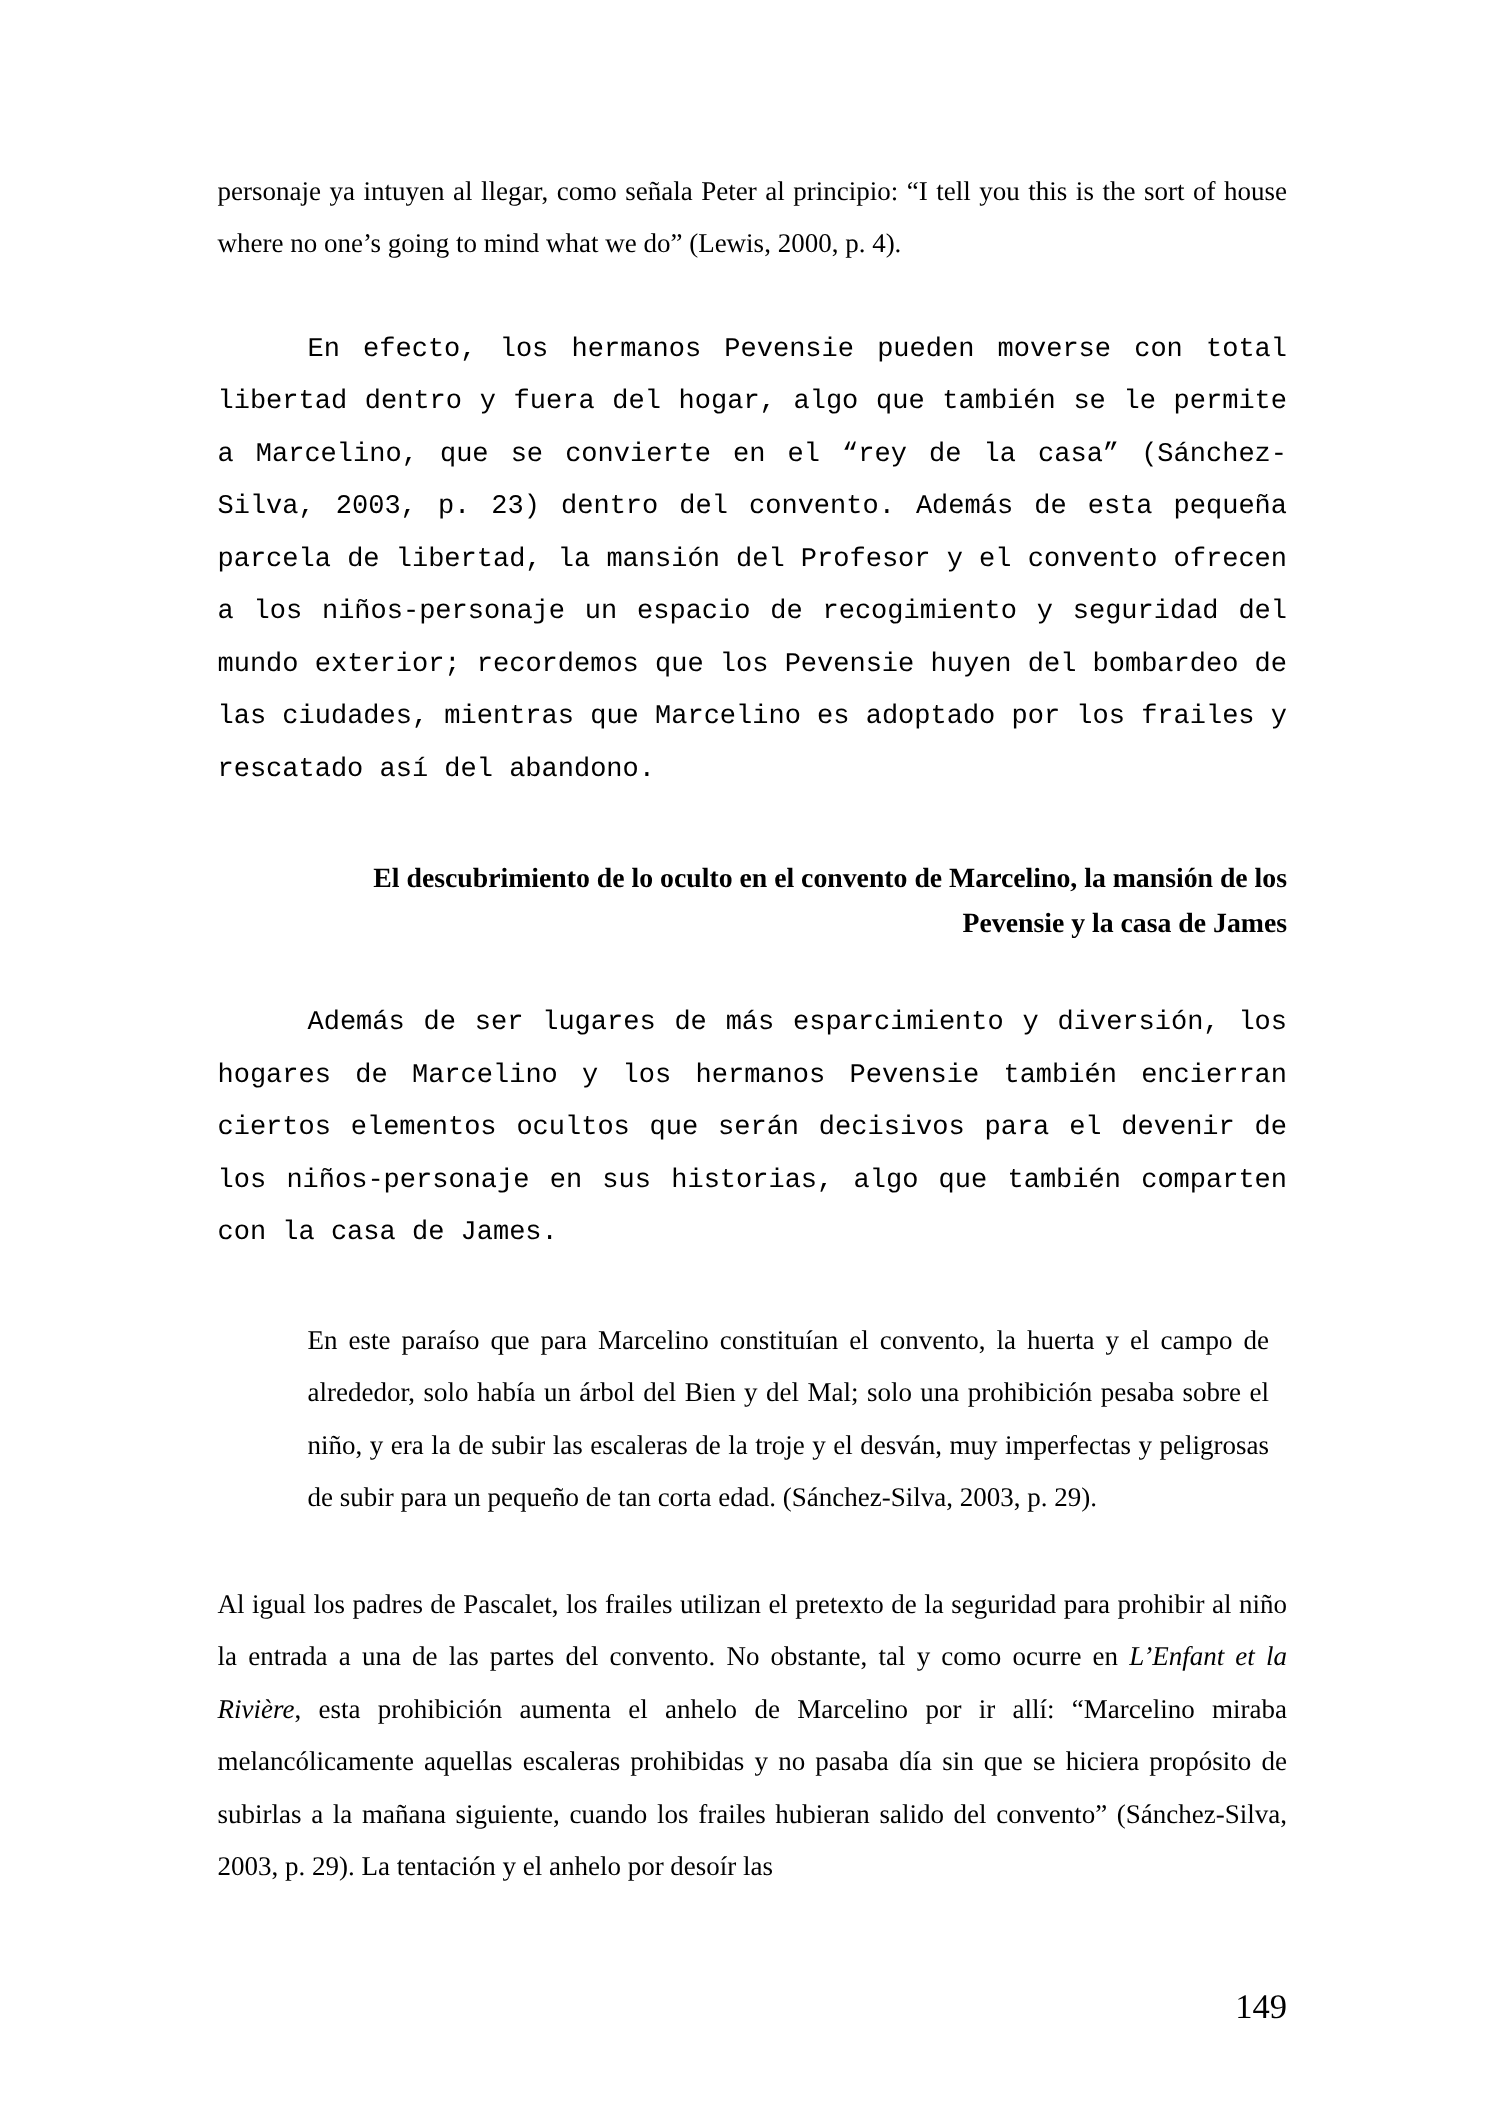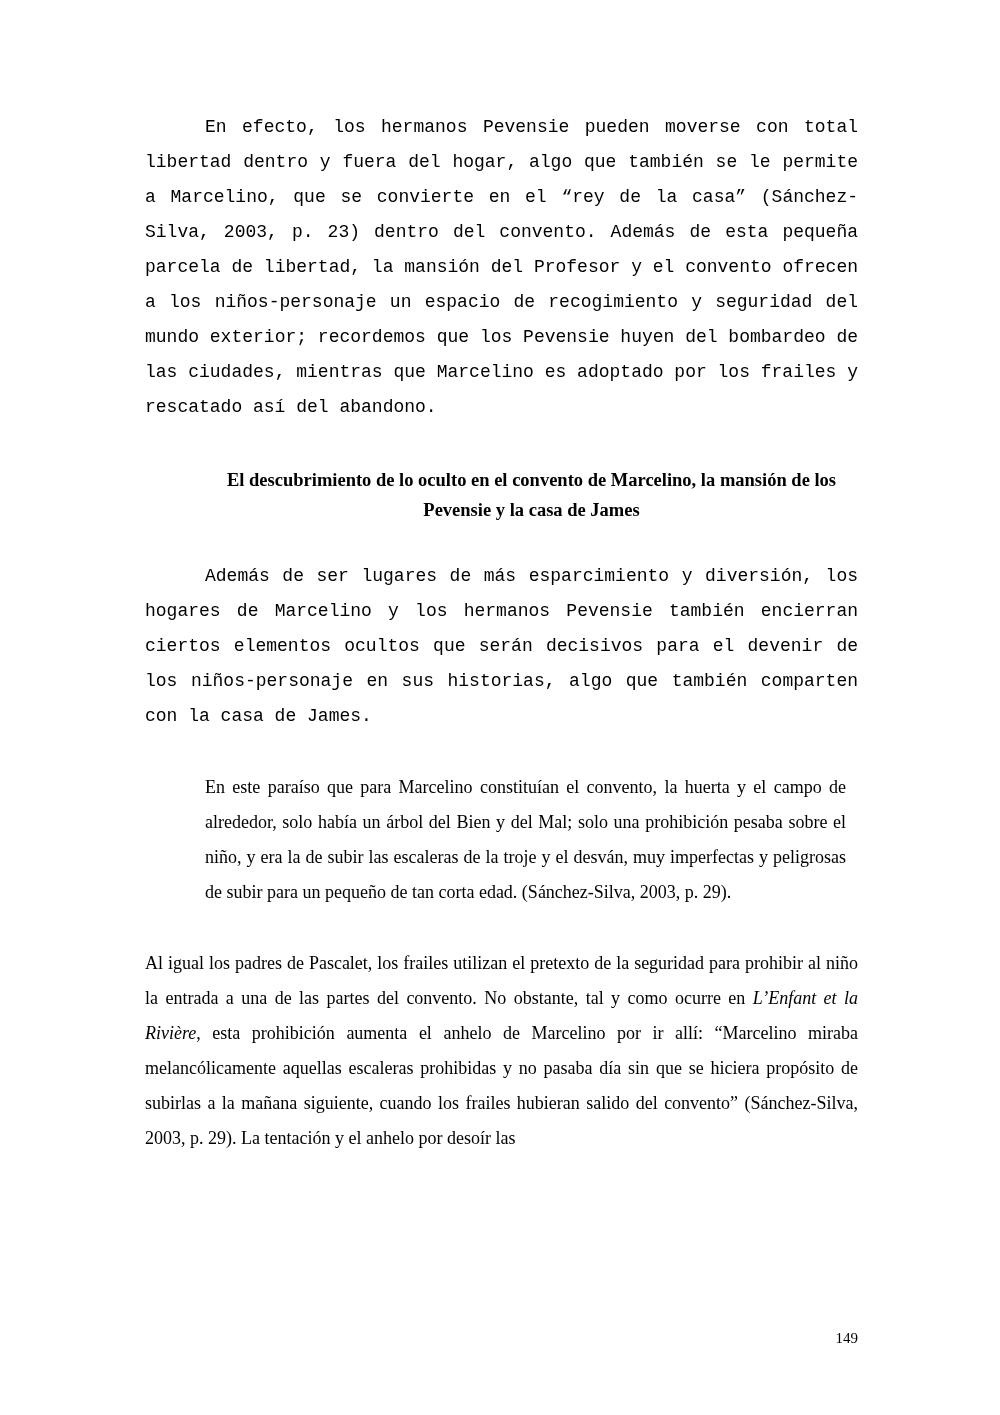--- a/index.html
+++ b/index.html
@@ -19,42 +19,43 @@
   .para {
     text-align: justify;
     line-height: 35px;
     margin-bottom: 36px;
   }
   .para.indent { text-indent: 60px; font-family: Liberation Mono, monospace; }
   .section-heading {
     font-weight: bold;
     font-size: 18.5px;
     line-height: 30px;
-    text-align: center;
+    text-align: right;
     margin: 40px 0 34px 60px;
   }
   .block-quote {
     text-align: justify;
     line-height: 35px;
     margin: 36px 12px 36px 60px;
   }
   .page-number {
     position: absolute;
     top: 1326px;
     right: 142px;
-    font-size: 15px;
+    font-size: 23px;
     line-height: 24px;
   }
   em { font-style: italic; }
 </style>
 </head>
 <body>
 
 <div class="page">
 
+  <p class="para">personaje ya intuyen al llegar, como señala Peter al principio: “I tell you this is the sort of house where no one’s going to mind what we do” (Lewis, 2000, p. 4).</p>
 
   <p class="para indent">En efecto, los hermanos Pevensie pueden moverse con total libertad dentro y fuera del hogar, algo que también se le permite a Marcelino, que se convierte en el “rey de la casa” (Sánchez-Silva, 2003, p. 23) dentro del convento. Además de esta pequeña parcela de libertad, la mansión del Profesor y el convento ofrecen a los niños-personaje un espacio de recogimiento y seguridad del mundo exterior; recordemos que los Pevensie huyen del bombardeo de las ciudades, mientras que Marcelino es adoptado por los frailes y rescatado así del abandono.</p>
 
   <h2 class="section-heading">El descubrimiento de lo oculto en el convento de Marcelino, la mansión de los Pevensie y la casa de James</h2>
 
   <p class="para indent">Además de ser lugares de más esparcimiento y diversión, los hogares de Marcelino y los hermanos Pevensie también encierran ciertos elementos ocultos que serán decisivos para el devenir de los niños-personaje en sus historias, algo que también comparten con la casa de James.</p>
 
 
   <blockquote class="block-quote">En este paraíso que para Marcelino constituían el convento, la huerta y el campo de alrededor, solo había un árbol del Bien y del Mal; solo una prohibición pesaba sobre el niño, y era la de subir las escaleras de la troje y el desván, muy imperfectas y peligrosas de subir para un pequeño de tan corta edad. (Sánchez-Silva, 2003, p. 29).</blockquote>
 

